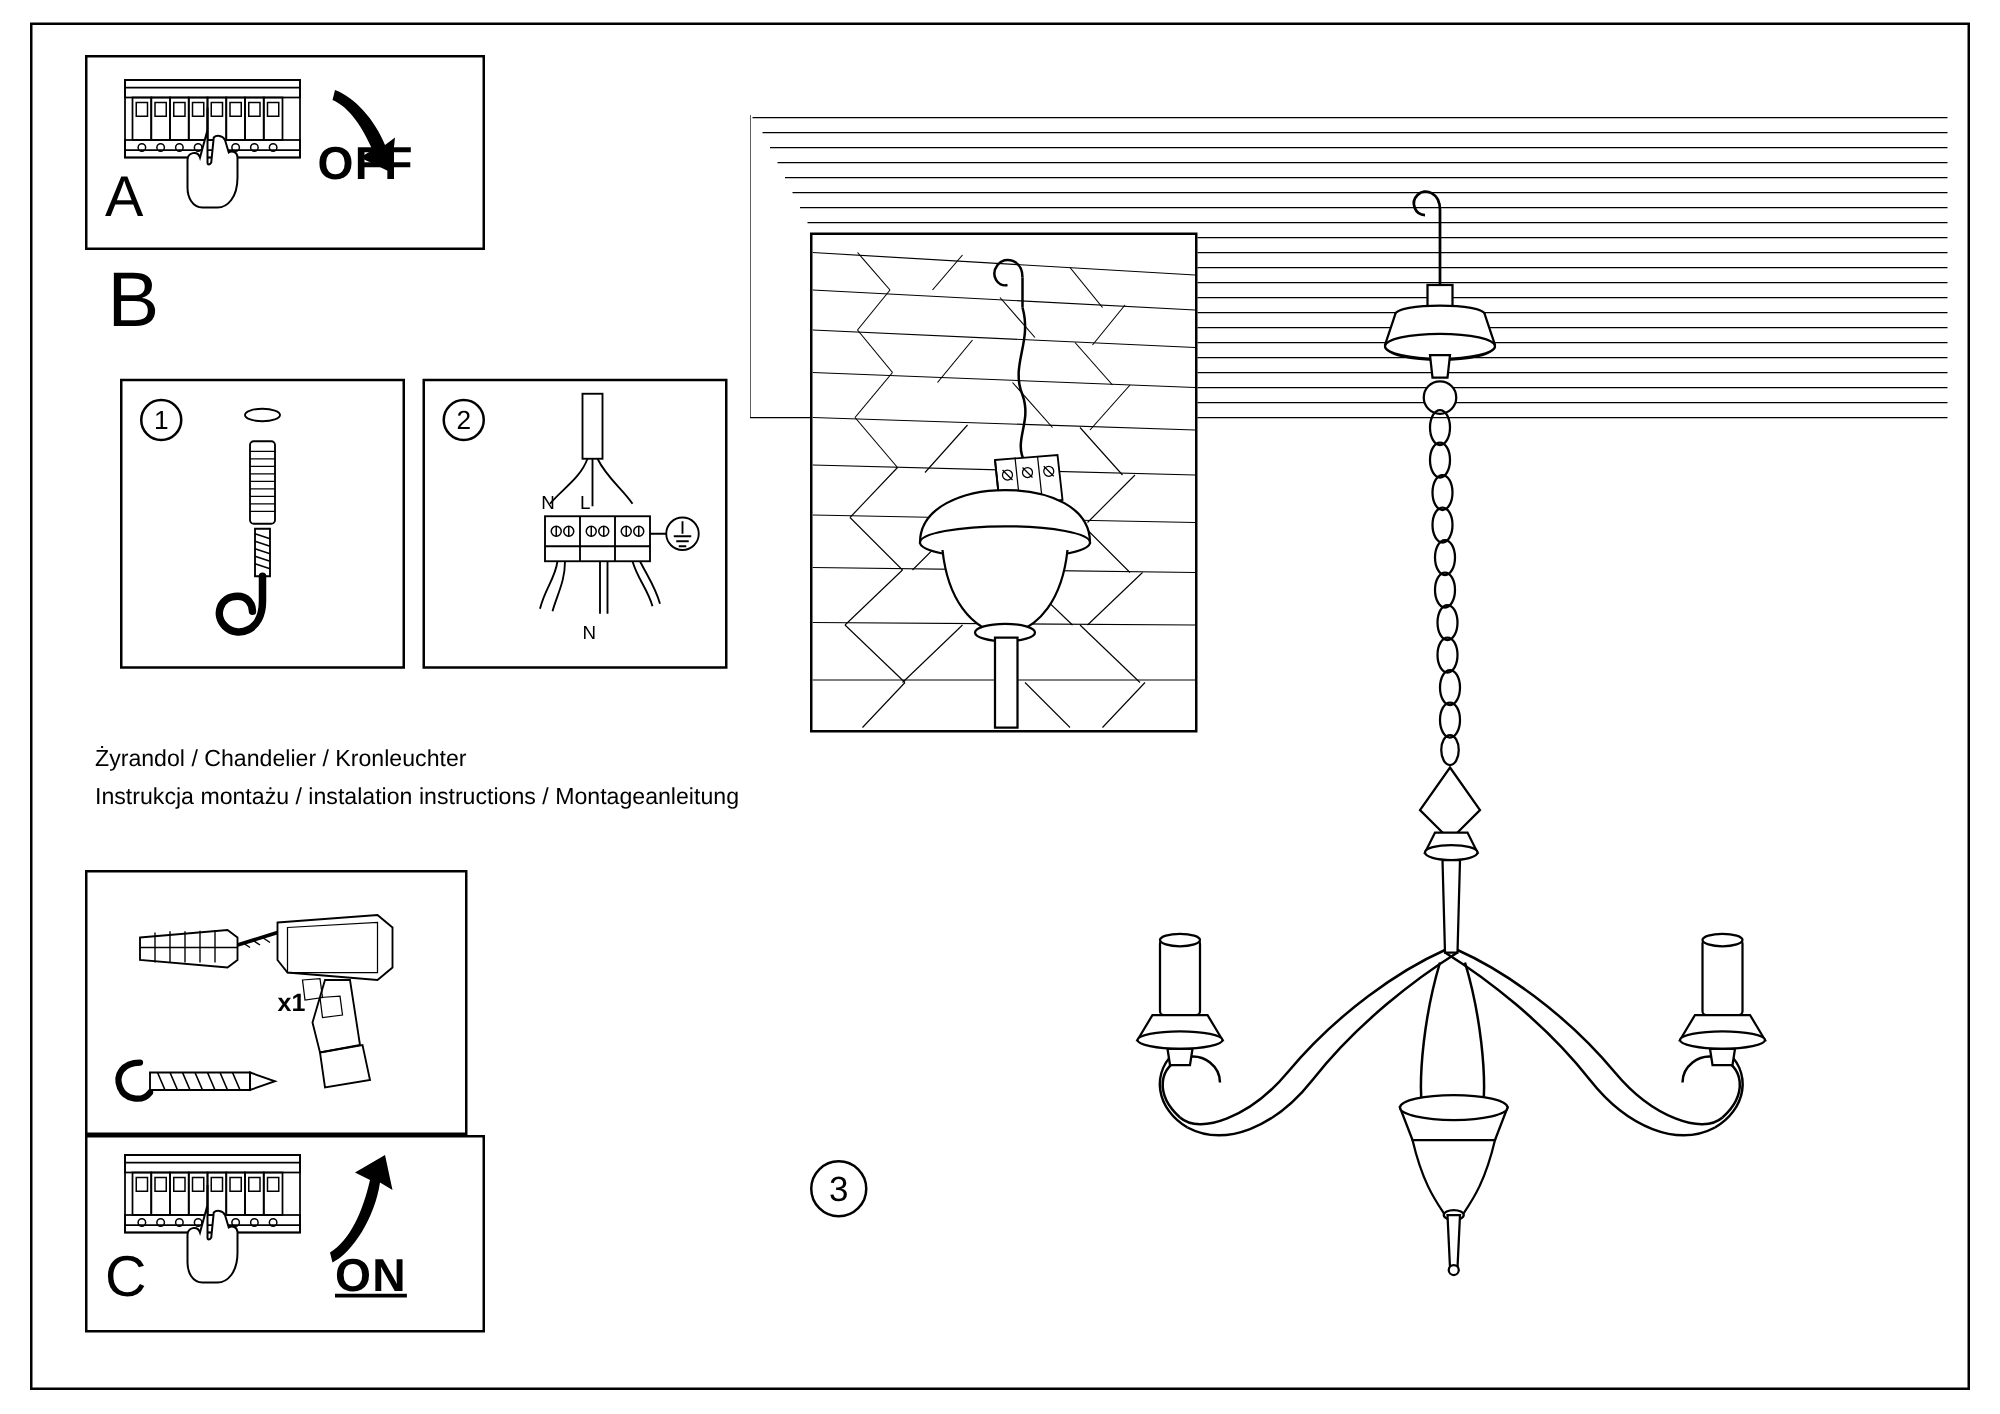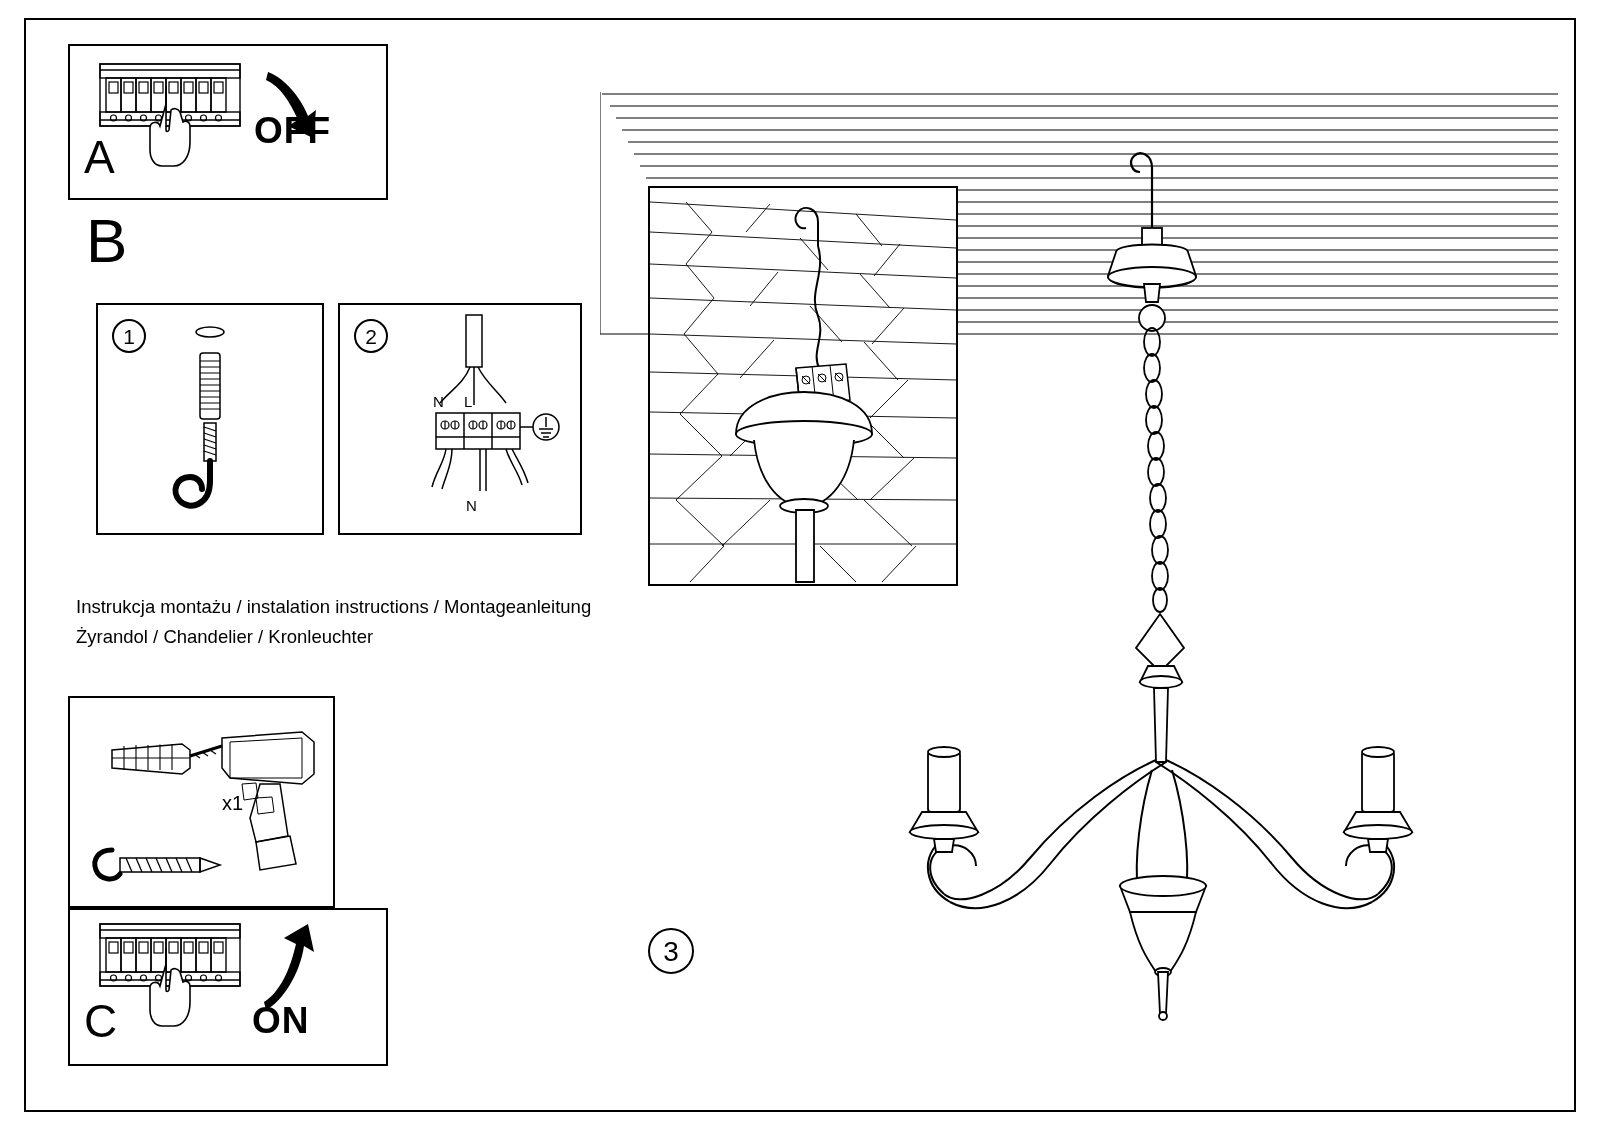--- a/index.html
+++ b/index.html
@@ -81,21 +81,21 @@
   #caption {
     position: absolute;
     left: 76px;
     top: 592px;
     width: 560px;
     font-size: 18.5px;
     line-height: 30px;
     font-family: "Liberation Sans", sans-serif;
   }
   
-  #box-tools { left: 68px; top: 696px; width: 267px; height: 212px; }
+  #box-tools { left: 68px; top: 696px; width: 306px; height: 212px; font-weight: bold; }
   #qty-label {
     position: absolute;
     font-size: 20px;
     font-family: "Liberation Sans", sans-serif;
   }
   
   #step-c { left: 68px; top: 908px; width: 320px; height: 158px; }
   
   #illustration {
     position: absolute;
@@ -260,22 +260,22 @@
       </g>
       <g font-family="Liberation Sans, sans-serif" font-size="15" fill="#000">
         <text x="93" y="102">N</text>
         <text x="124" y="102">L</text>
         <text x="126" y="206">N</text>
       </g>
     </svg>
   </div>
 
   <div id="caption">
+    <div>Żyrandol / Chandelier / Kronleuchter</div>
     <div>Instrukcja montażu / instalation instructions / Montageanleitung</div>
-    <div>Żyrandol / Chandelier / Kronleuchter</div>
   </div>
 
   <div class="box" id="box-tools">
     <svg class="sv" width="316" height="208" viewBox="0 0 316 208">
       <g fill="none" stroke="#000" stroke-width="1.5">
 
         <path d="M42 52 L112 46 L120 52 L120 70 L112 76 L42 70 Z"></path>
         <g stroke-width="1.1">
           <line x1="54" y1="48" x2="54" y2="72"></line>
           <line x1="66" y1="47" x2="66" y2="72"></line>
@@ -352,21 +352,21 @@
                  C120 108 112 116 104 116
                  L92 116 C84 116 80 108 80 100
                  L80 78 C80 72 88 70 90 76 Z"></path>
         <path d="M96 54 L96 38" stroke-width="1.6" fill="none"></path>
       </g>
       <g fill="#000">
         <path d="M196 100 C212 92 230 64 234 36 L244 42 L238 14 L214 28 L226 34 C220 60 210 82 194 92 Z"></path>
       </g>
     </svg>
     <span class="big-letter" style="left:14px; top:88px;">C</span>
-    <span class="word" style="left:182px; top:90px;">ON</span>
+    <span class="word" style="left:198px; top:90px;text-decoration:underline;">ON</span>
   </div>
 
   <div class="circle-num big" id="step3-num">3</div>
 
   <div id="illustration">
     <svg class="sv" width="960" height="1000" viewBox="0 0 960 1000">
 
       <g stroke="#000" stroke-width="1" fill="none">
         <rect x="0" y="22" width="960" height="252" fill="#fff" stroke="none"></rect>
         <line x1="2" y1="24" x2="958" y2="24"></line>

